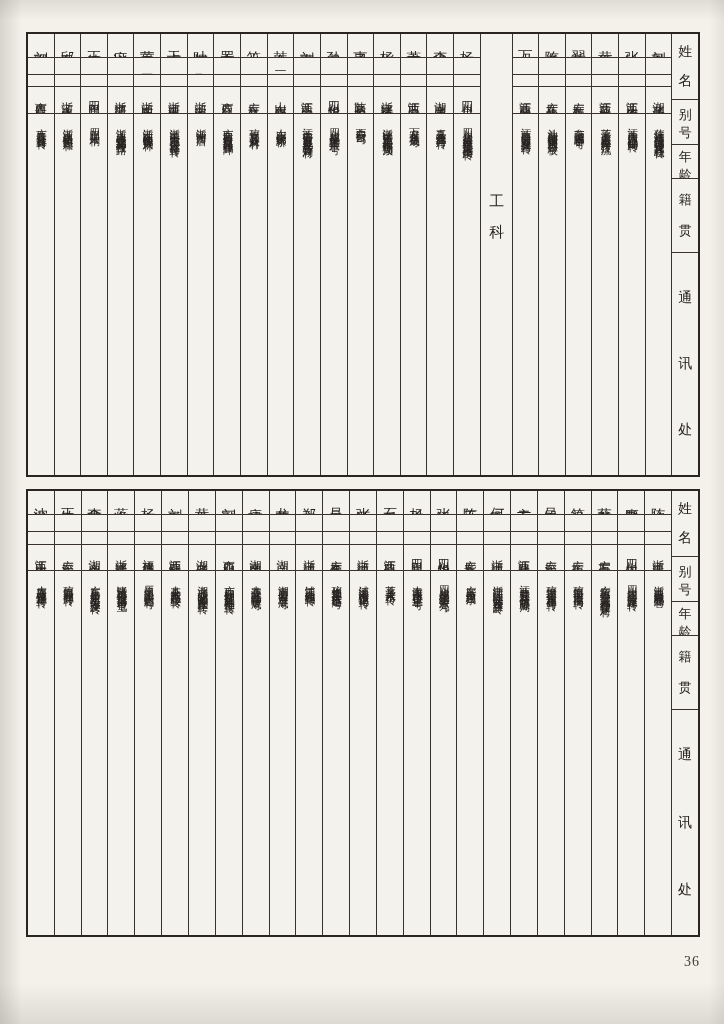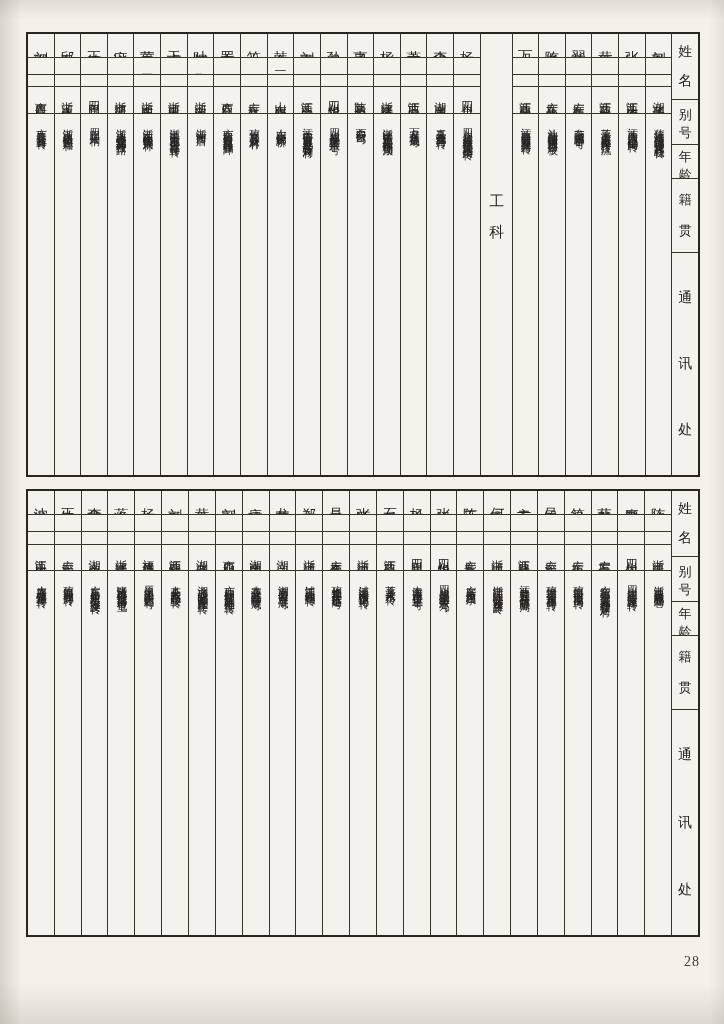--- a/index.html
+++ b/index.html
@@ -950,14 +950,14 @@
         </div>
         <div class="cell cell-origin">
           <span class="vtext">江西大庾</span>
         </div>
         <div class="cell cell-address">
           <span class="vtext">大庾新城镇晋丰祥转</span>
         </div>
       </div>
     </div>
 
-  <div class="page-number">28</div>
+  <div class="page-number">36</div>
 </div>
 
 </body></html>

